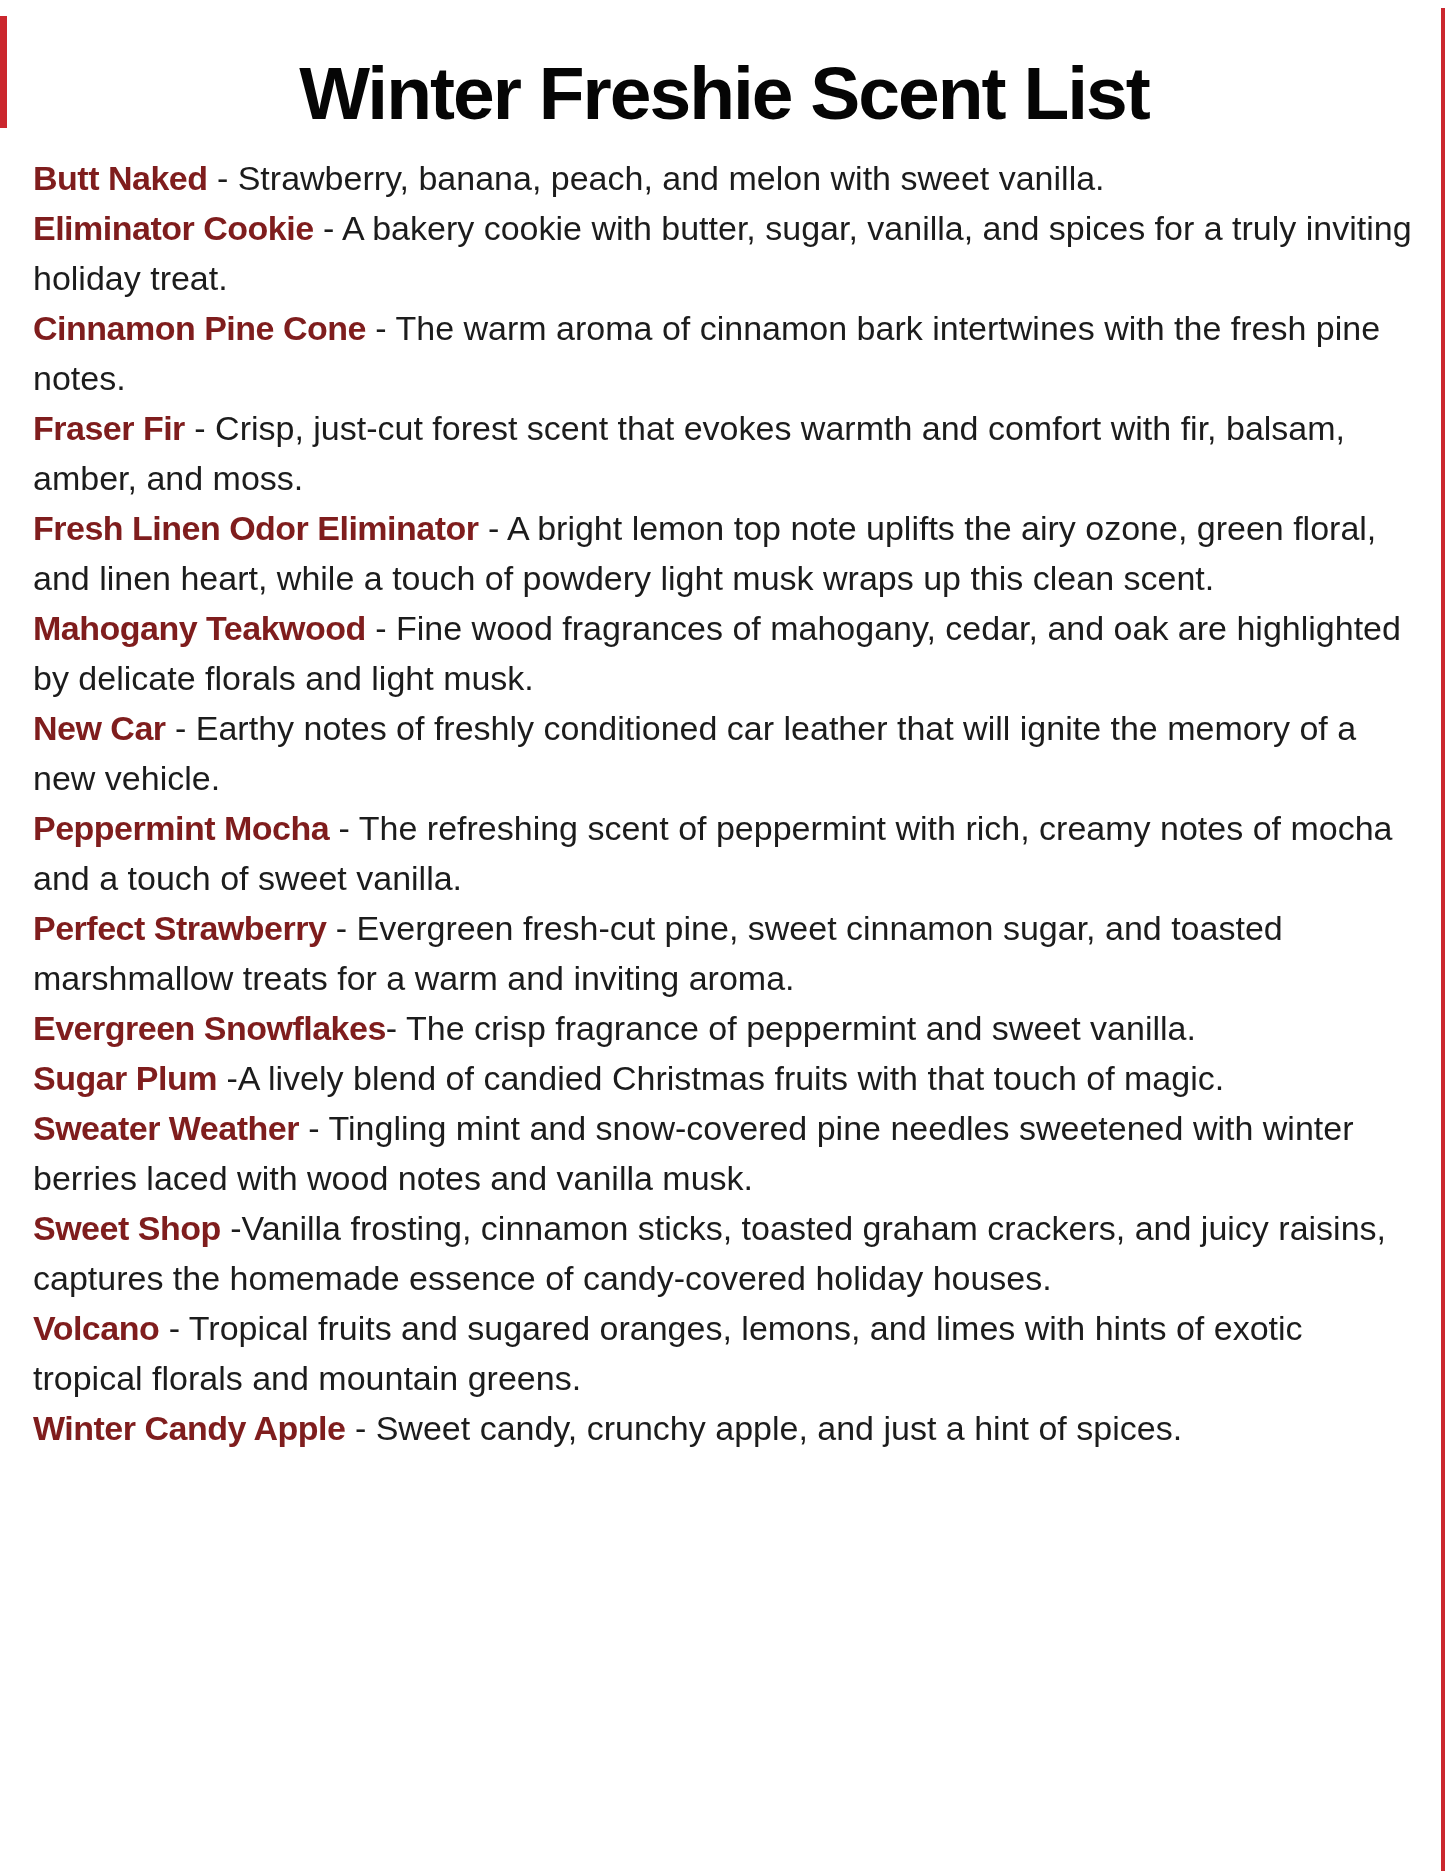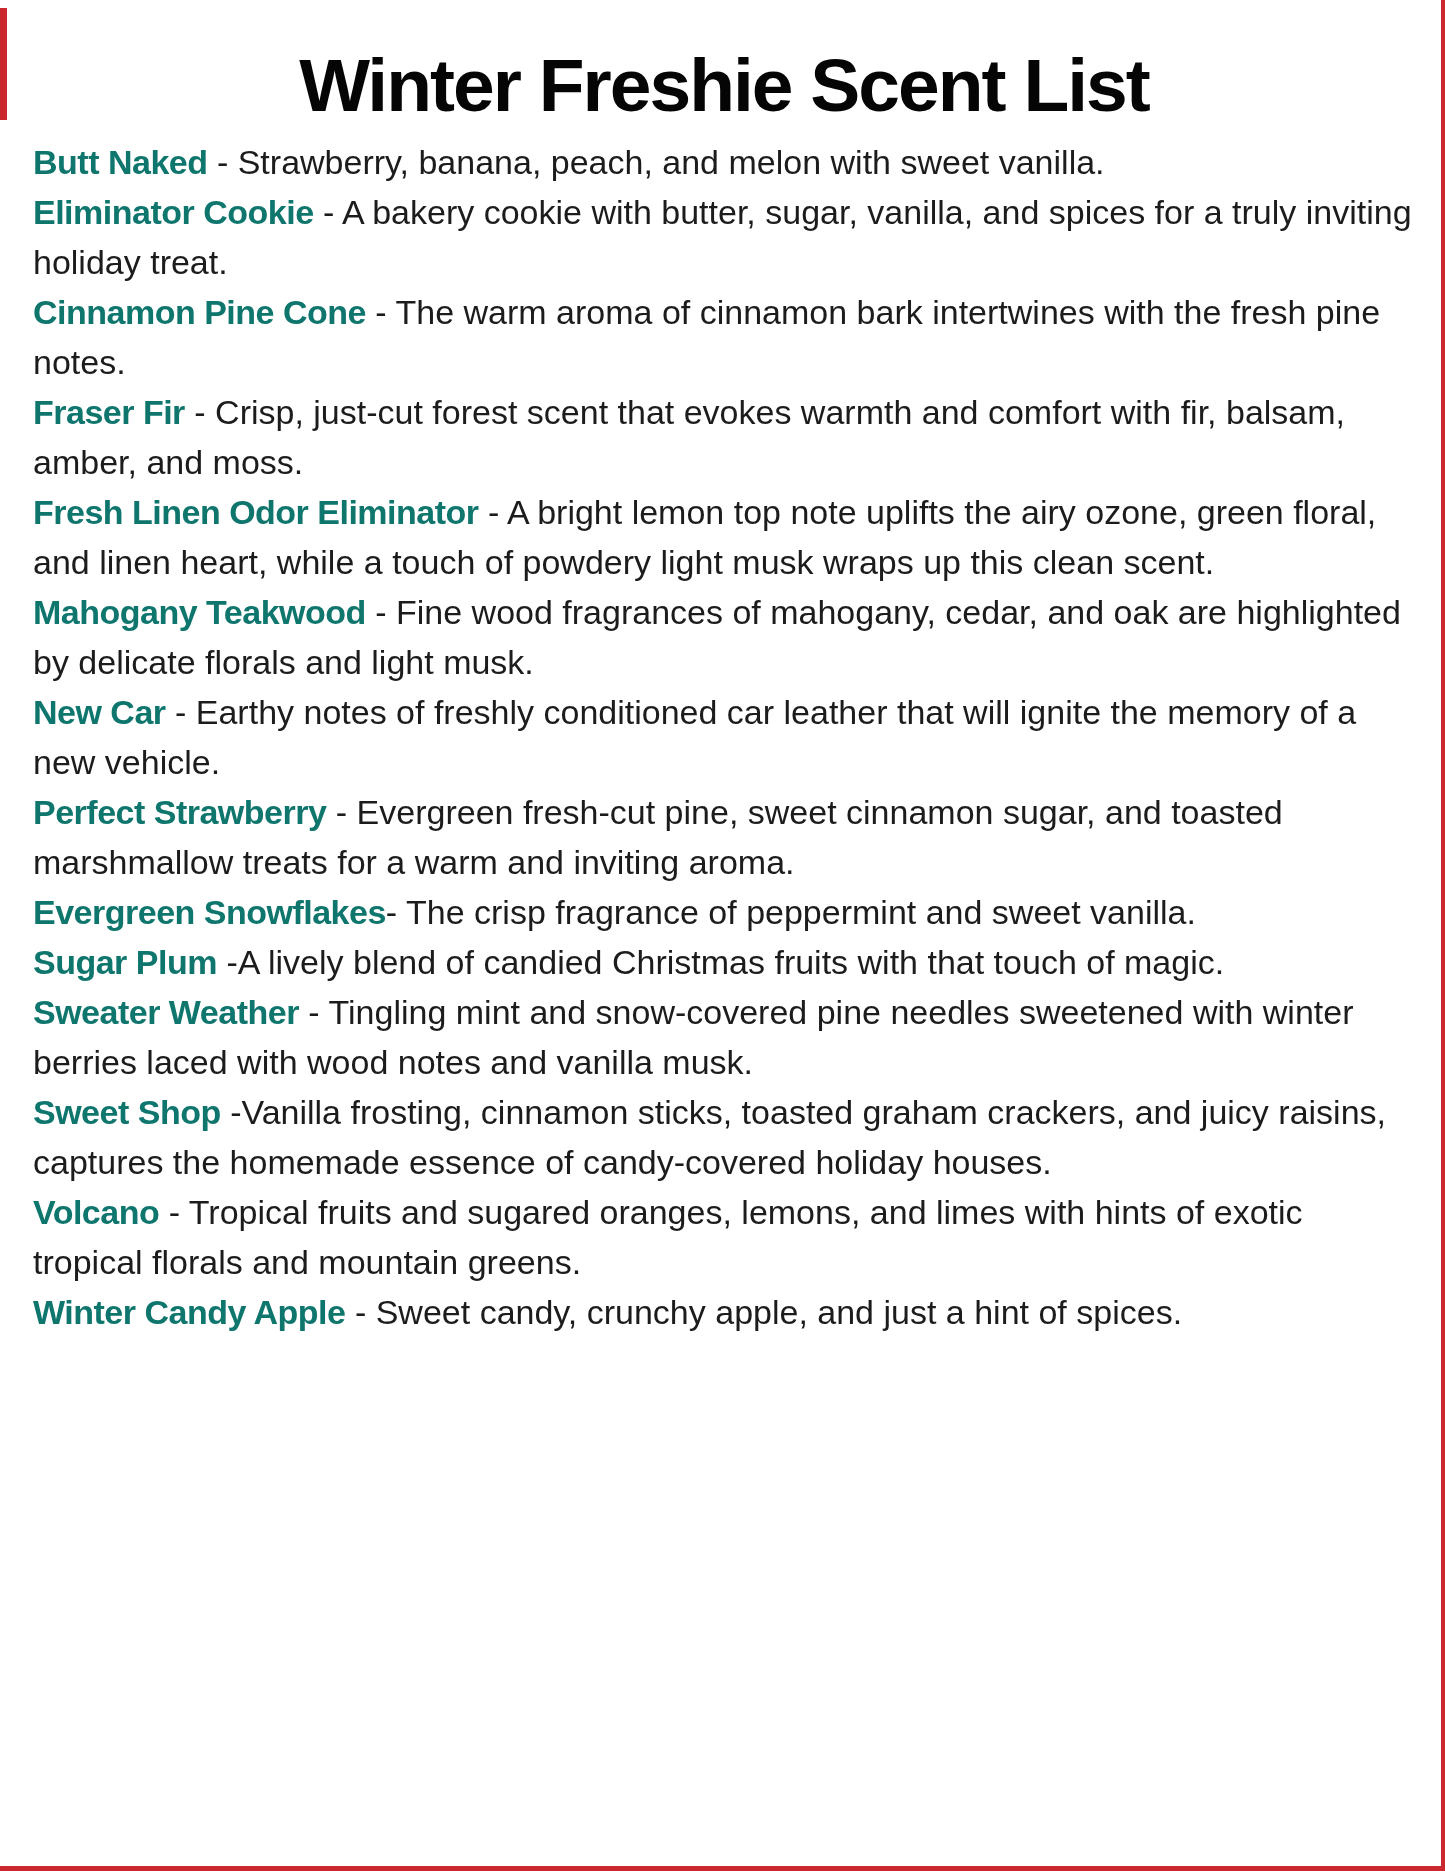--- a/index.html
+++ b/index.html
@@ -16,41 +16,41 @@
     color: var(--text-color, #111111);
   }
   .page {
     position: relative;
     width: 100%;
     height: 100%;
     box-sizing: border-box;
     padding: 0 30px 0 33px;
   }
   h1.title {
-    margin: 0;
+    margin: 8px;
     padding-top: 44px;
     padding-bottom: 10px;
     text-align: center;
     font-size: 75px;
     line-height: 1.1;
     font-weight: bold;
     letter-spacing: -2px;
     color: #050505;
   }
   .scent-list p.entry {
     margin: 0;
     font-size: 34px;
     line-height: 50px;
     font-weight: 400;
     color: #1c1c1c;
     letter-spacing: 0px;
   }
   .scent-list p.entry strong.scent-name {
     font-weight: bold;
-    color: #0f766e;
+    color: #7f1d1d;
     letter-spacing: -0.5px;
   }
   
   .edge {
     position: absolute;
     background: var(--accent-red, #cb272e);
   }
   .edge-left-top {
     left: 0; top: 8px;
     width: 7px; height: 112px;
@@ -75,20 +75,21 @@
   <h1 class="title">Winter Freshie Scent List</h1>
 
   <div class="scent-list" id="scent-list">
       <p class="entry"><strong class="scent-name">Butt Naked</strong><span> - </span><span>Strawberry, banana, peach, and melon with sweet vanilla.</span></p>
       <p class="entry"><strong class="scent-name">Eliminator Cookie</strong><span> - </span><span>A bakery cookie with butter, sugar, vanilla, and spices for a truly inviting holiday treat.</span></p>
       <p class="entry"><strong class="scent-name">Cinnamon Pine Cone</strong><span> - </span><span>The warm aroma of cinnamon bark intertwines with the fresh pine notes.</span></p>
       <p class="entry"><strong class="scent-name">Fraser Fir</strong><span> - </span><span>Crisp, just-cut forest scent that evokes warmth and comfort with fir, balsam, amber, and moss.</span></p>
       <p class="entry"><strong class="scent-name">Fresh Linen Odor Eliminator</strong><span> - </span><span>A bright lemon top note uplifts the airy ozone, green floral, and linen heart, while a touch of powdery light musk wraps up this clean scent.</span></p>
       <p class="entry"><strong class="scent-name">Mahogany Teakwood</strong><span> - </span><span>Fine wood fragrances of mahogany, cedar, and oak are highlighted by delicate florals and light musk.</span></p>
       <p class="entry"><strong class="scent-name">New Car</strong><span> - </span><span>Earthy notes of freshly conditioned car leather that will ignite the memory of a new vehicle.</span></p>
+      <p class="entry"><strong class="scent-name">Peppermint Mocha</strong><span> - </span><span>The refreshing scent of peppermint with rich, creamy notes of mocha and a touch of sweet vanilla.</span></p>
       <p class="entry"><strong class="scent-name">Perfect Strawberry</strong><span> - </span><span>Evergreen fresh-cut pine, sweet cinnamon sugar, and toasted marshmallow treats for a warm and inviting aroma.</span></p>
       <p class="entry"><strong class="scent-name">Evergreen Snowflakes</strong><span>- </span><span>The crisp fragrance of peppermint and sweet vanilla.</span></p>
       <p class="entry"><strong class="scent-name">Sugar Plum</strong><span> -</span><span>A lively blend of candied Christmas fruits with that touch of magic.</span></p>
       <p class="entry"><strong class="scent-name">Sweater Weather</strong><span> - </span><span>Tingling mint and snow-covered pine needles sweetened with winter berries laced with wood notes and vanilla musk.</span></p>
       <p class="entry"><strong class="scent-name">Sweet Shop</strong><span> -</span><span>Vanilla frosting, cinnamon sticks, toasted graham crackers, and juicy raisins, captures the homemade essence of candy-covered holiday houses.</span></p>
       <p class="entry"><strong class="scent-name">Volcano</strong><span> - </span><span>Tropical fruits and sugared oranges, lemons, and limes with hints of exotic tropical florals and mountain greens.</span></p>
       <p class="entry"><strong class="scent-name">Winter Candy Apple</strong><span> - </span><span>Sweet candy, crunchy apple, and just a hint of spices.</span></p>
     </div>
 </div>
 

